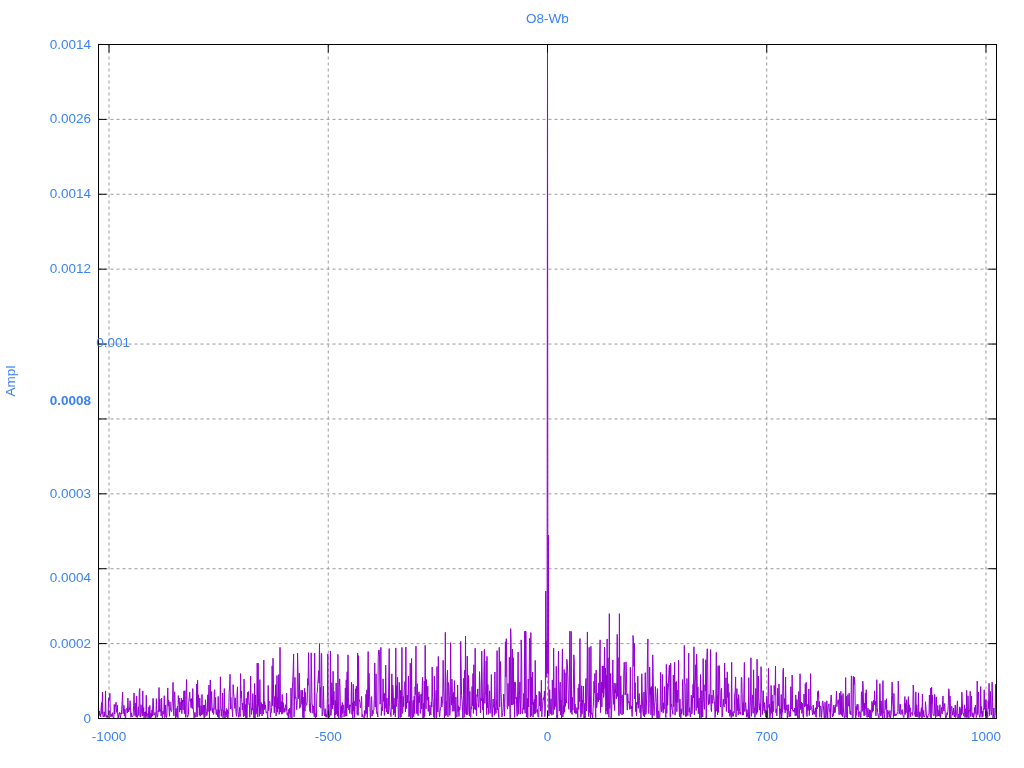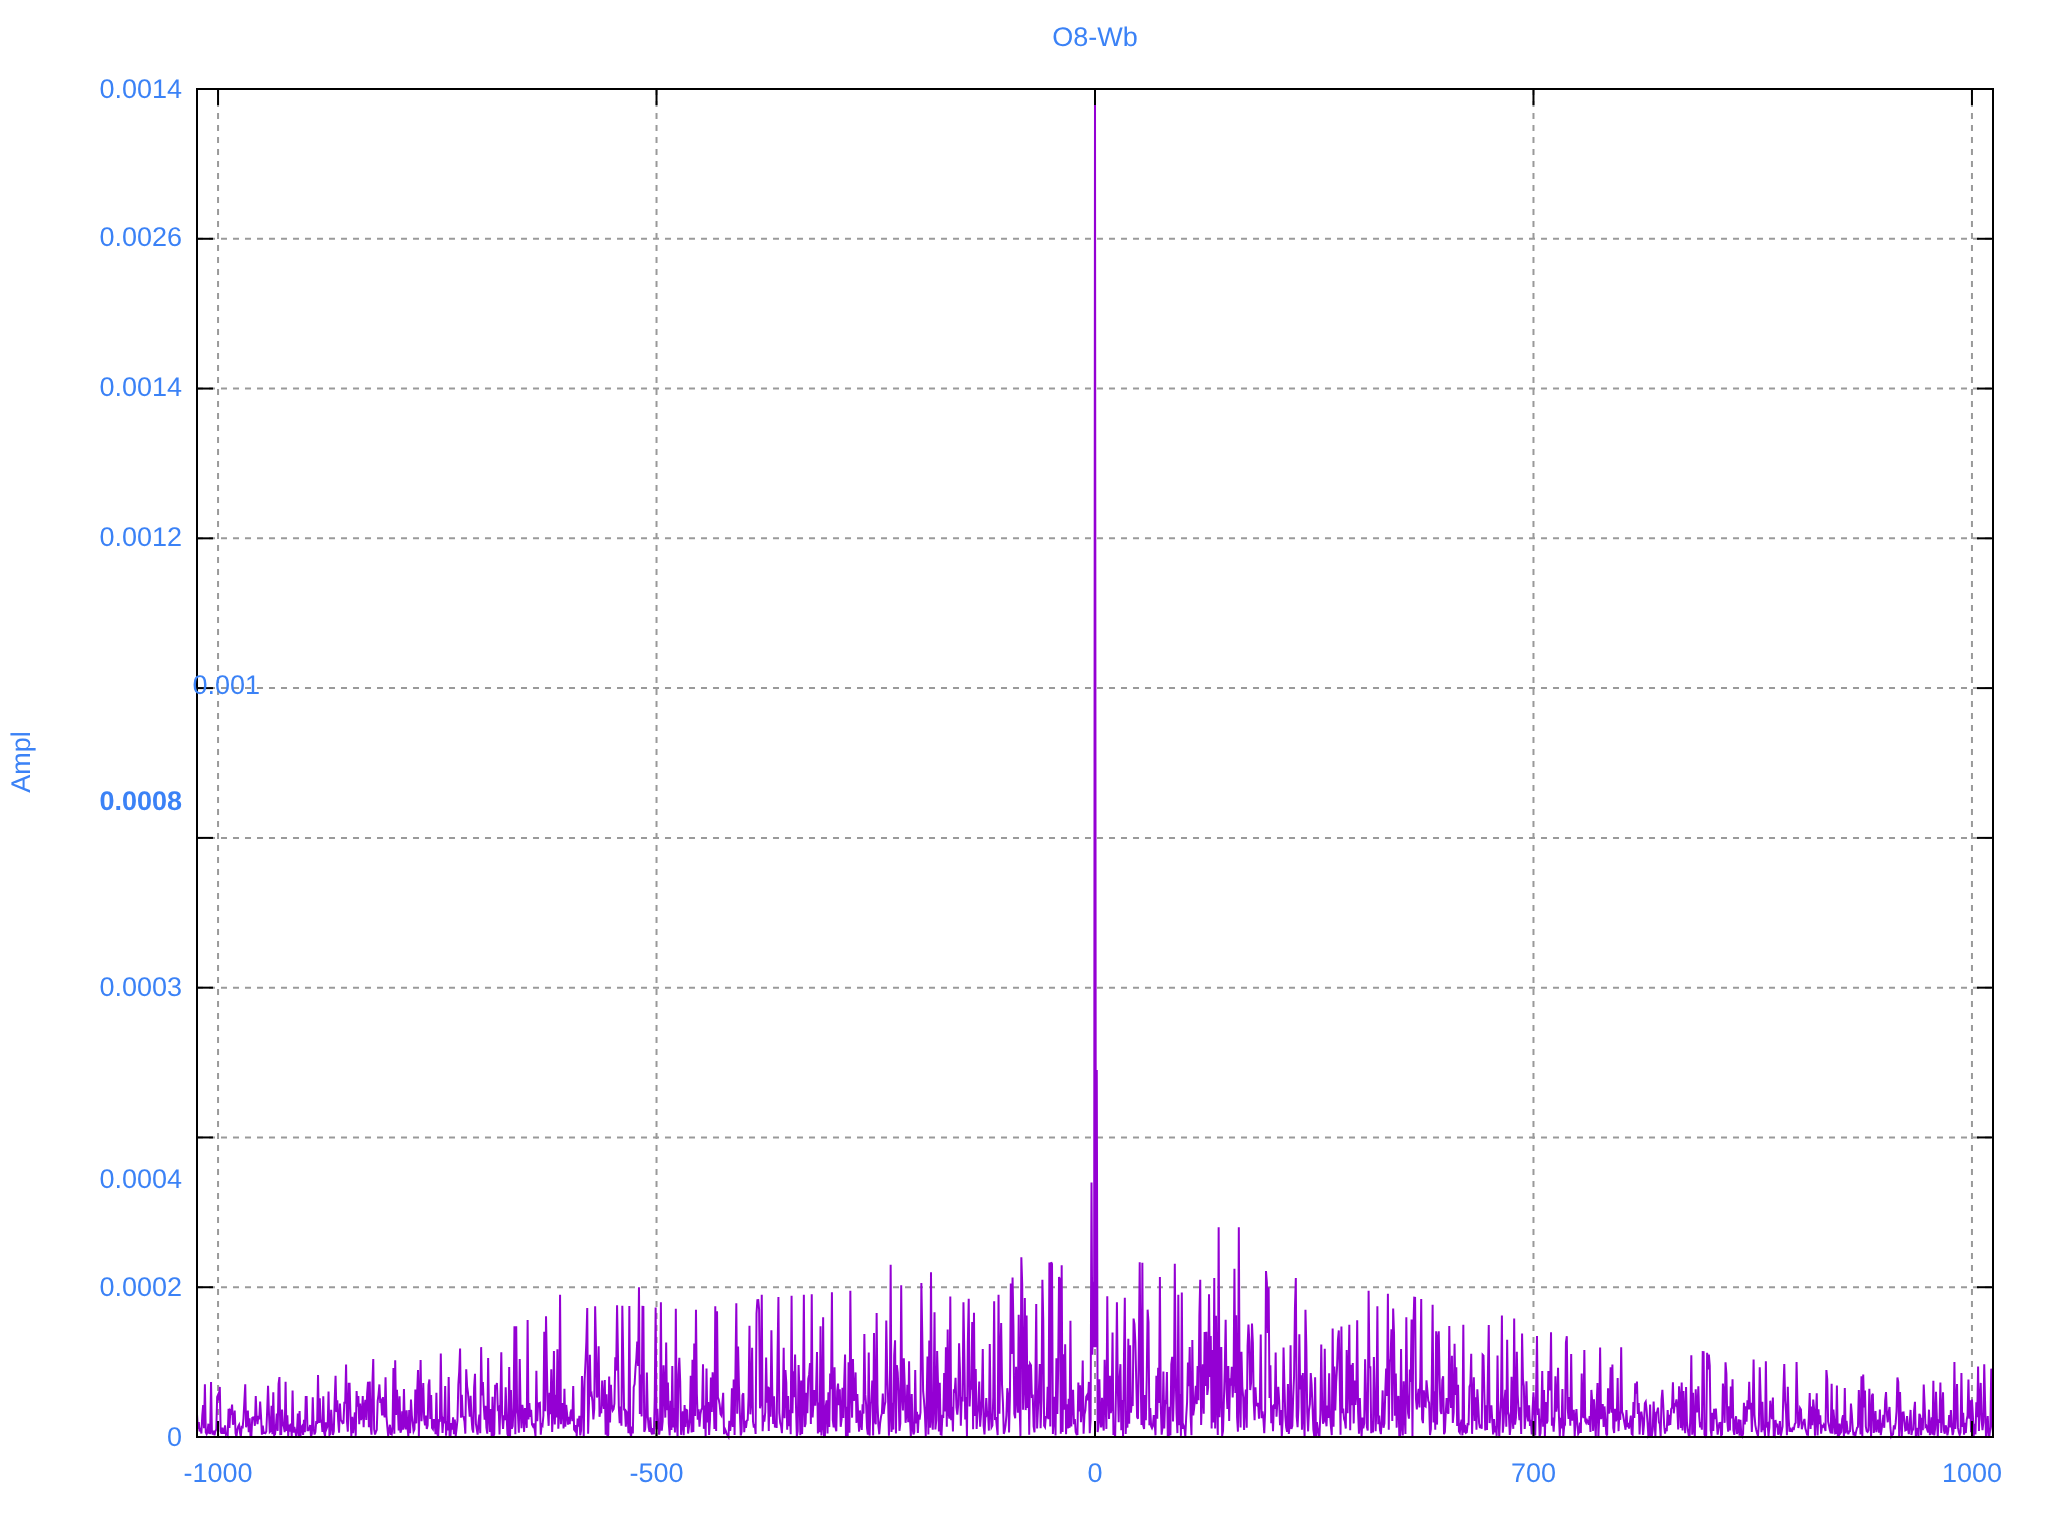--- a/index.html
+++ b/index.html
@@ -85,21 +85,21 @@
     </svg>
   <div class="chart-title">O8-Wb</div>
   <div class="y-label">Ampl</div>
 <div class="xtick-label" style="left: 69.0234px;">-1000</div>
     <div class="xtick-label" style="left: 288.262px;">-500</div>
     <div class="xtick-label" style="left: 507.5px;">0</div>
     <div class="xtick-label" style="left: 726.738px;">700</div>
     <div class="xtick-label" style="left: 945.977px;">1000</div>
     <div class="ytick-label" style="top: 710.5px;">0</div>
     <div class="ytick-label" style="top: 635.611px;">0.0002</div>
-    <div class="ytick-label" style="top: 582px;">0.0004</div>
+    <div class="ytick-label" style="top: 570px;">0.0004</div>
     <div class="ytick-label" style="top: 485.833px;">0.0003</div>
     <div class="ytick-label" style="top: 393px; font-weight: bold;">0.0008</div>
     <div class="ytick-label" style="top: 335px; margin-left: 39px;">0.001</div>
     <div class="ytick-label" style="top: 261.167px;">0.0012</div>
     <div class="ytick-label" style="top: 186.278px;">0.0014</div>
     <div class="ytick-label" style="top: 111.389px;">0.0026</div>
     <div class="ytick-label" style="top: 36.5px;">0.0014</div>
   </div>
 
 </body></html>

